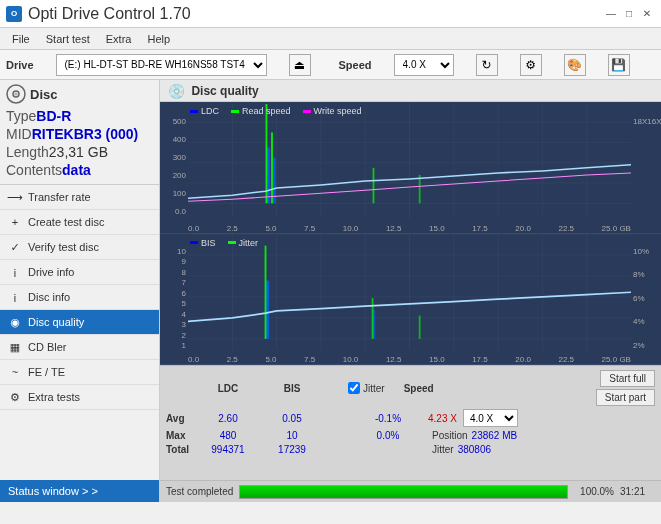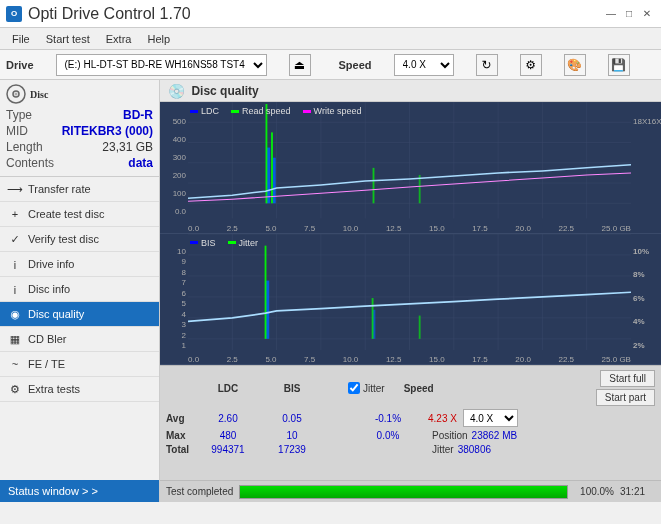--- a/index.html
+++ b/index.html
@@ -27,23 +27,23 @@
 
     
     .main { display: flex; height: calc(524px - 28px - 22px - 30px - 22px); }
 
     
     .sidebar { width: 160px; min-width: 160px; background: #f0f0f0; border-right: 1px solid #ccc; display: flex; flex-direction: column; overflow-y: auto; }
 
     
     .disc-panel { padding: 4px 6px; border-bottom: 1px solid #ccc; }
     .disc-header { display: flex; align-items: center; gap: 4px; margin-bottom: 4px; }
-    .disc-title { font-weight: bold; font-size: 10px; color: #333; font-family: Liberation Serif, serif; }
+    .disc-title { font-weight: bold; font-size: 13px; color: #333; }
     .disc-icon { width: 20px; height: 20px; }
-    .disc-row { display: flex; justify-content: space-between; margin-bottom: 2px; font-size: 12px; }
+    .disc-row { display: flex; margin-bottom: 2px; font-size: 14px; }
     .disc-key { color: #555; }
     .disc-val { color: #0000cc; font-weight: bold; }
     .disc-val-normal { color: #333; }
     .label-row { display: flex; align-items: center; gap: 4px; margin-top: 2px; font-size: 10px; }
     .label-input { border: 1px solid #aaa; background: white; width: 90px; height: 16px; font-size: 10px; padding: 0 2px; }
     .label-btn { width: 16px; height: 16px; border: 1px solid #aaa; background: #f5f5f5; cursor: pointer; display: flex; align-items: center; justify-content: center; font-size: 9px; }
 
     
     .sidebar-menu { flex: 1; }
     .sidebar-item { display: flex; align-items: center; gap: 6px; padding: 5px 8px; cursor: pointer; border-bottom: 1px solid #ddd; font-size: 11px; color: #333; }
@@ -343,21 +343,21 @@
           <span class="y-label">8</span>
           <span class="y-label">7</span>
           <span class="y-label">6</span>
           <span class="y-label">5</span>
           <span class="y-label">4</span>
           <span class="y-label">3</span>
           <span class="y-label">2</span>
           <span class="y-label">1</span>
         </div>
 
-        <div style="position:absolute;right:0;top:14px;bottom:14px;width:30px;display:flex;flex-direction:column;justify-content:space-between;align-items:flex-start;padding-left:2px;font-weight:bold;">
+        <div style="position:absolute;right:0;top:14px;bottom:14px;width:30px;display:flex;flex-direction:column;justify-content:space-between;align-items:flex-start;padding-left:2px;">
           <span class="y-label">10%</span>
           <span class="y-label">8%</span>
           <span class="y-label">6%</span>
           <span class="y-label">4%</span>
           <span class="y-label">2%</span>
         </div>
 
         <div style="position:absolute;bottom:0;left:28px;right:30px;display:flex;justify-content:space-between;font-size:8px;color:#aaa;">
           <span>0.0</span>
             <span>2.5</span>

